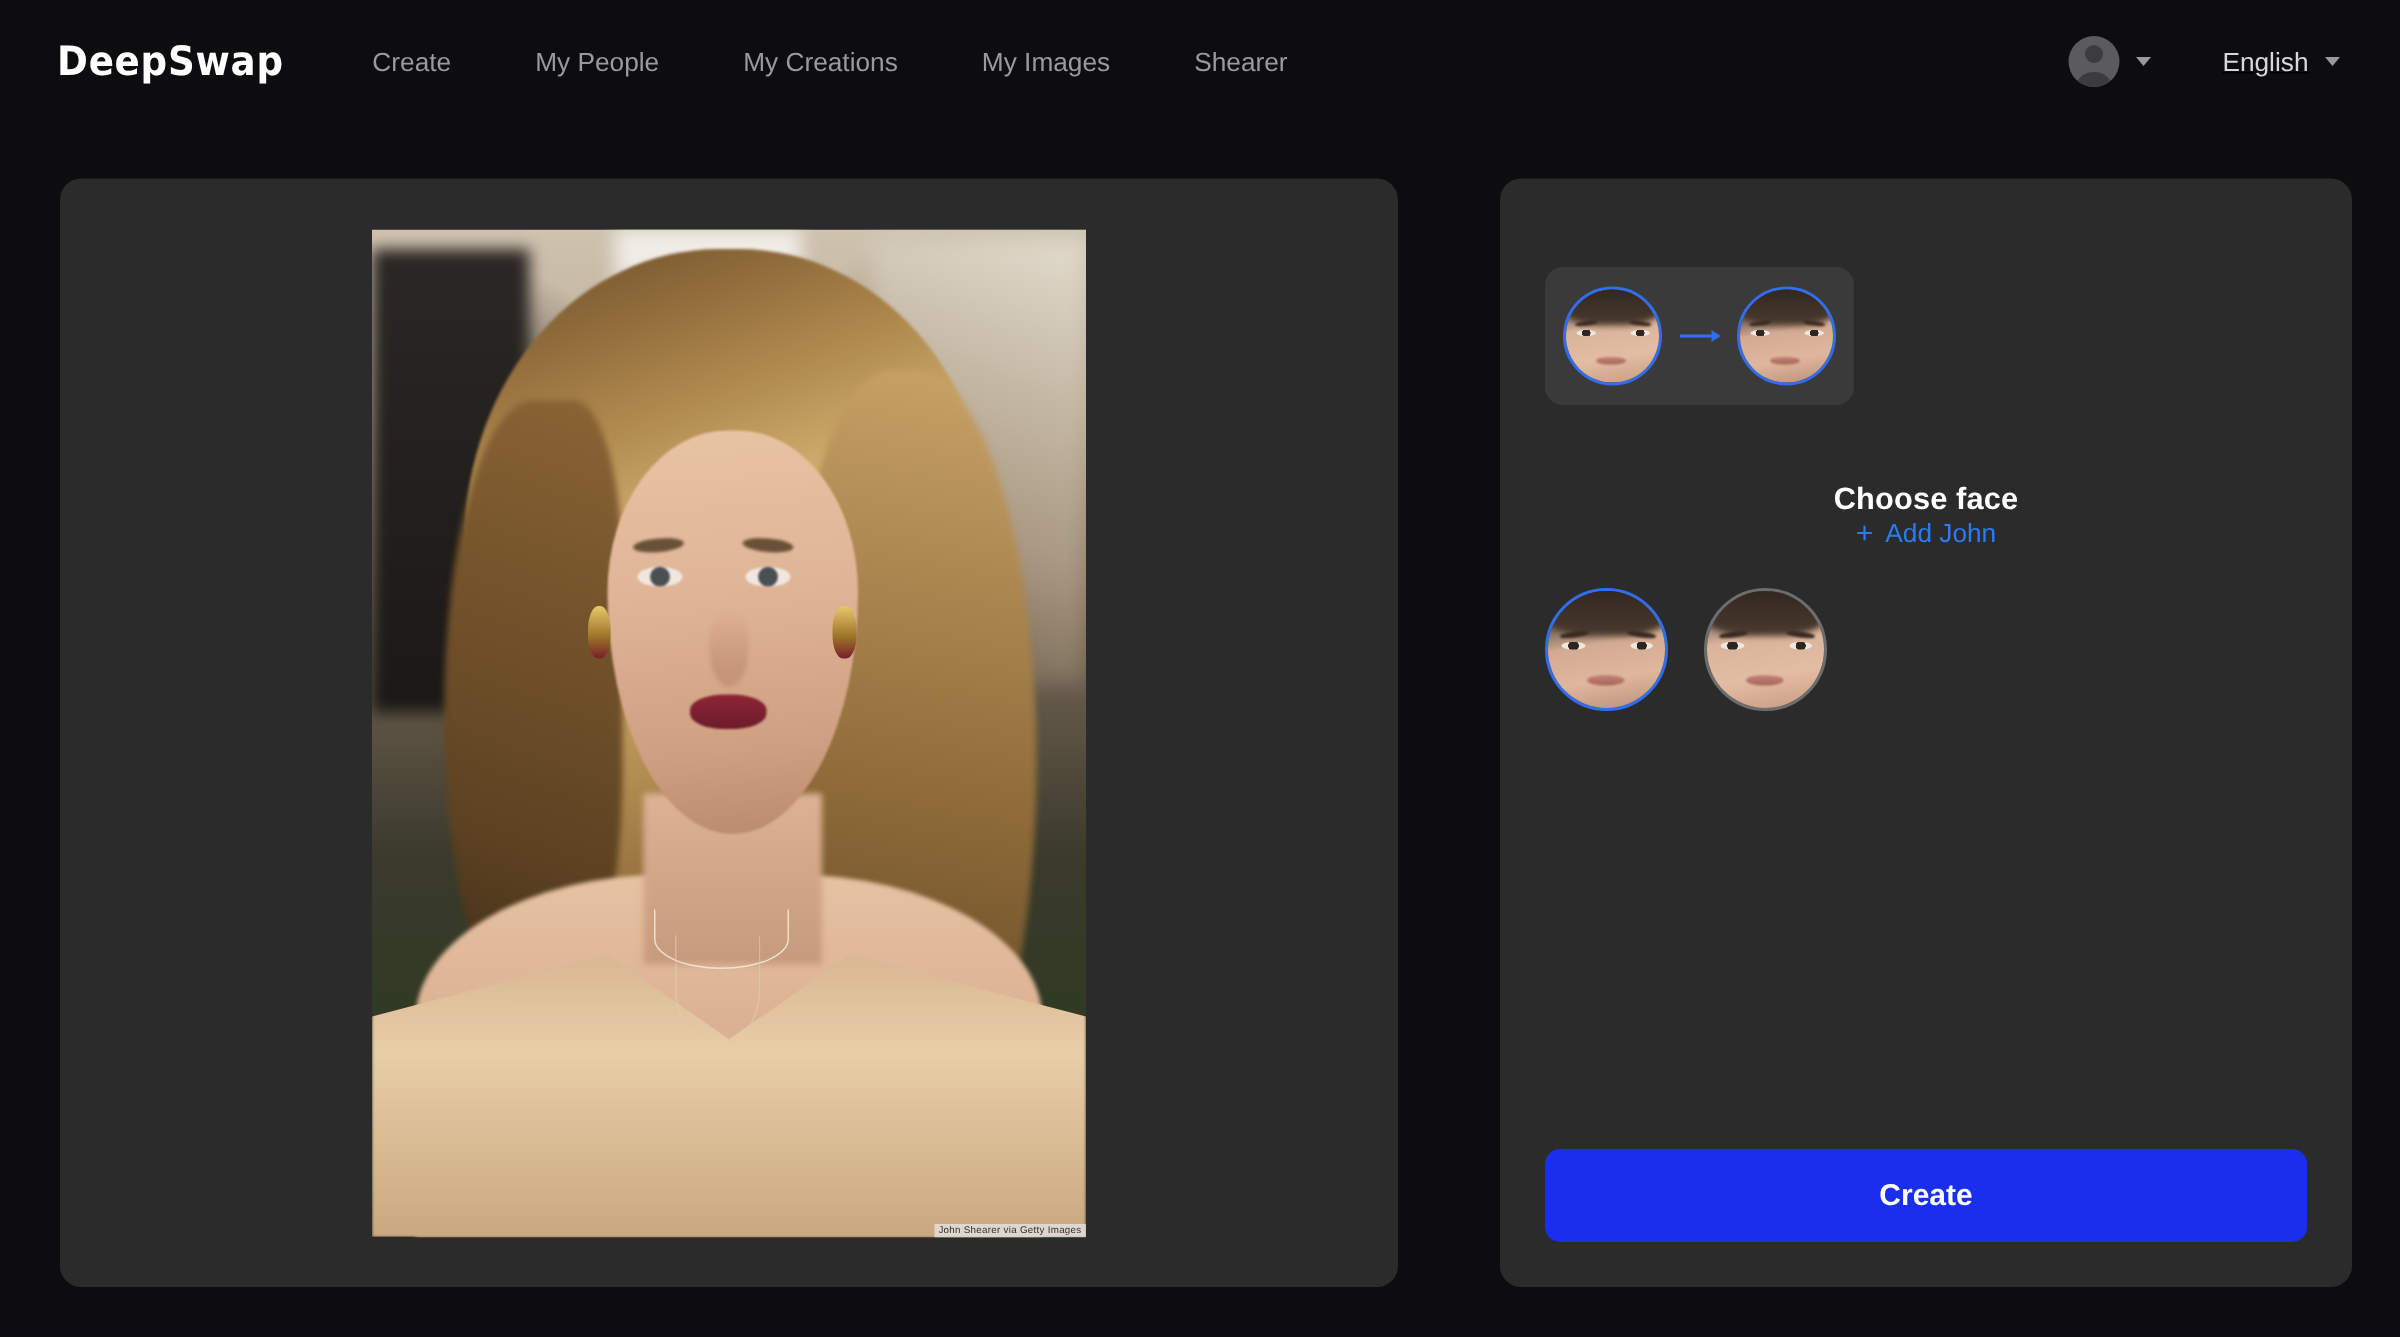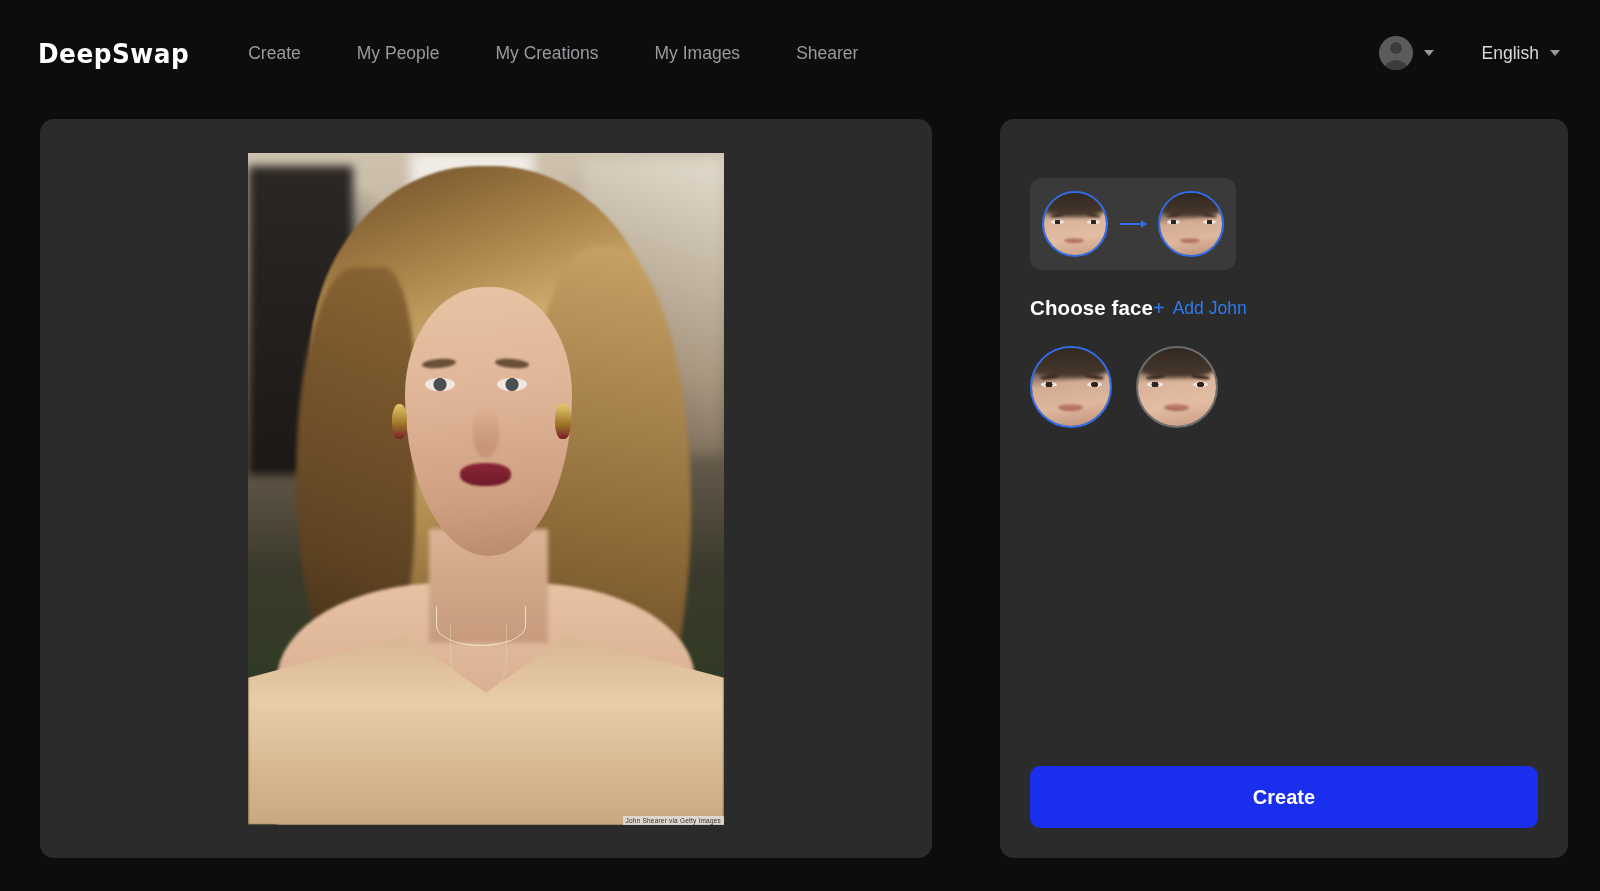--- a/index.html
+++ b/index.html
@@ -16,21 +16,21 @@
   .app {
     position: relative;
     width: 1600px;
     height: 891px;
     background: #0d0d0f;
   }
 
   
   .header {
     position: absolute;
-    top: 12px; left: 0;
+    top: 0; left: 0;
     width: 1600px;
     height: 82px;
     display: flex;
     align-items: center;
     background: #0d0d0f;
   }
 
   .logo {
     margin-left: 38px;
     font-size: 27px;
@@ -369,24 +369,25 @@
     content: "";
     position: absolute;
     right: -1px; top: -3px;
     width: 0; height: 0;
     border-left: 6px solid #2f6ef0;
     border-top: 4px solid transparent;
     border-bottom: 4px solid transparent;
   }
 
   .choose-row {
-    margin-top: 26px;
+    margin-top: 51px;
     display: flex;
     align-items: center;
     justify-content: flex-start;
+    flex-direction: column;
   }
 
   .add-face {
     display: flex;
     align-items: center;
     gap: 8px;
     color: #2b7cf0;
     font-size: 17.5px;
     cursor: pointer;
   }

